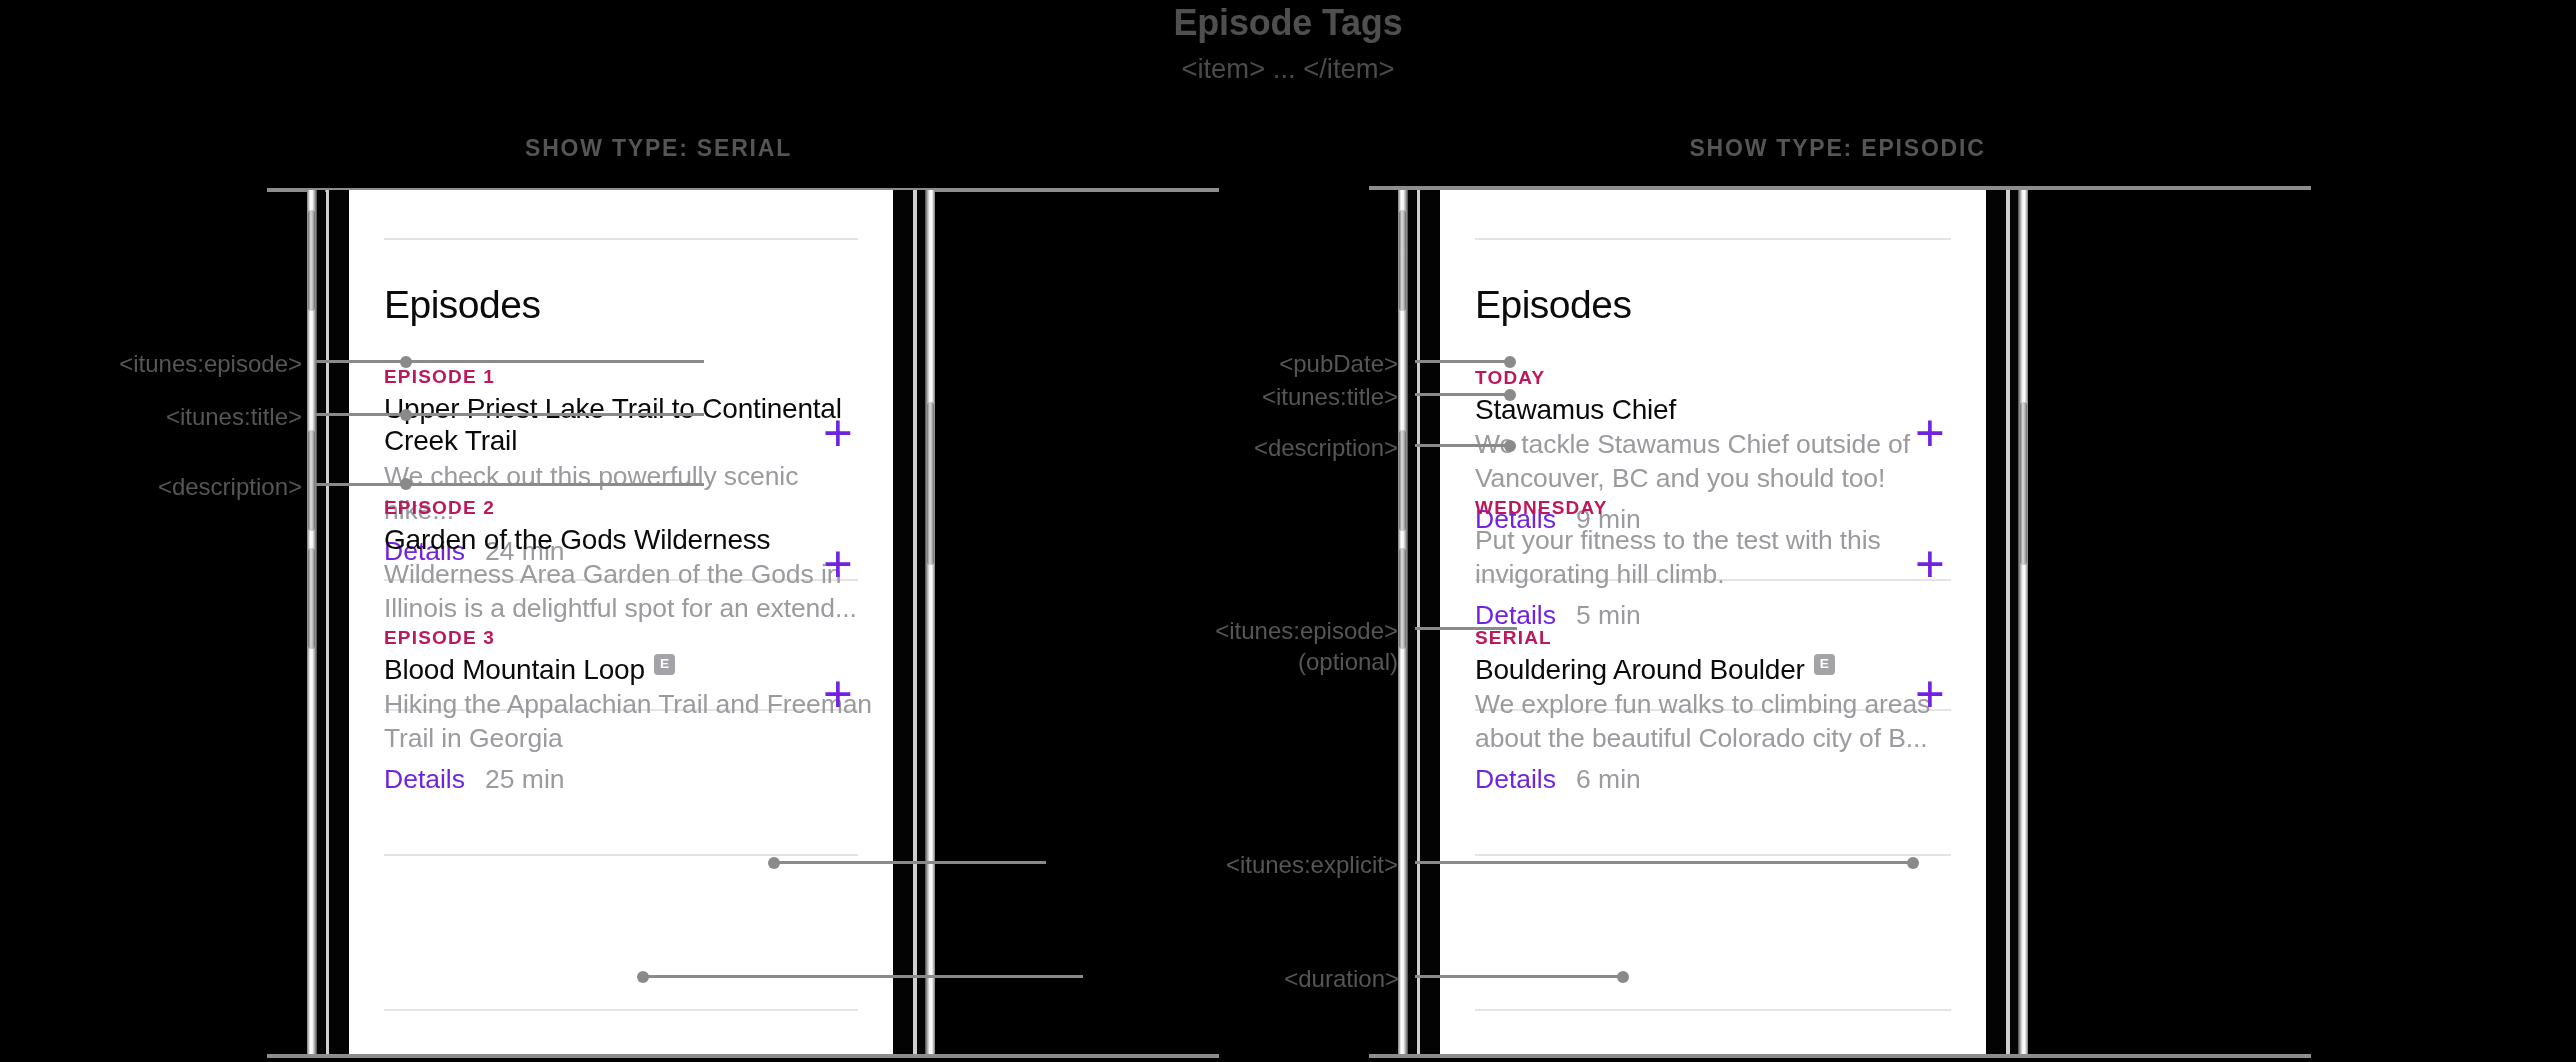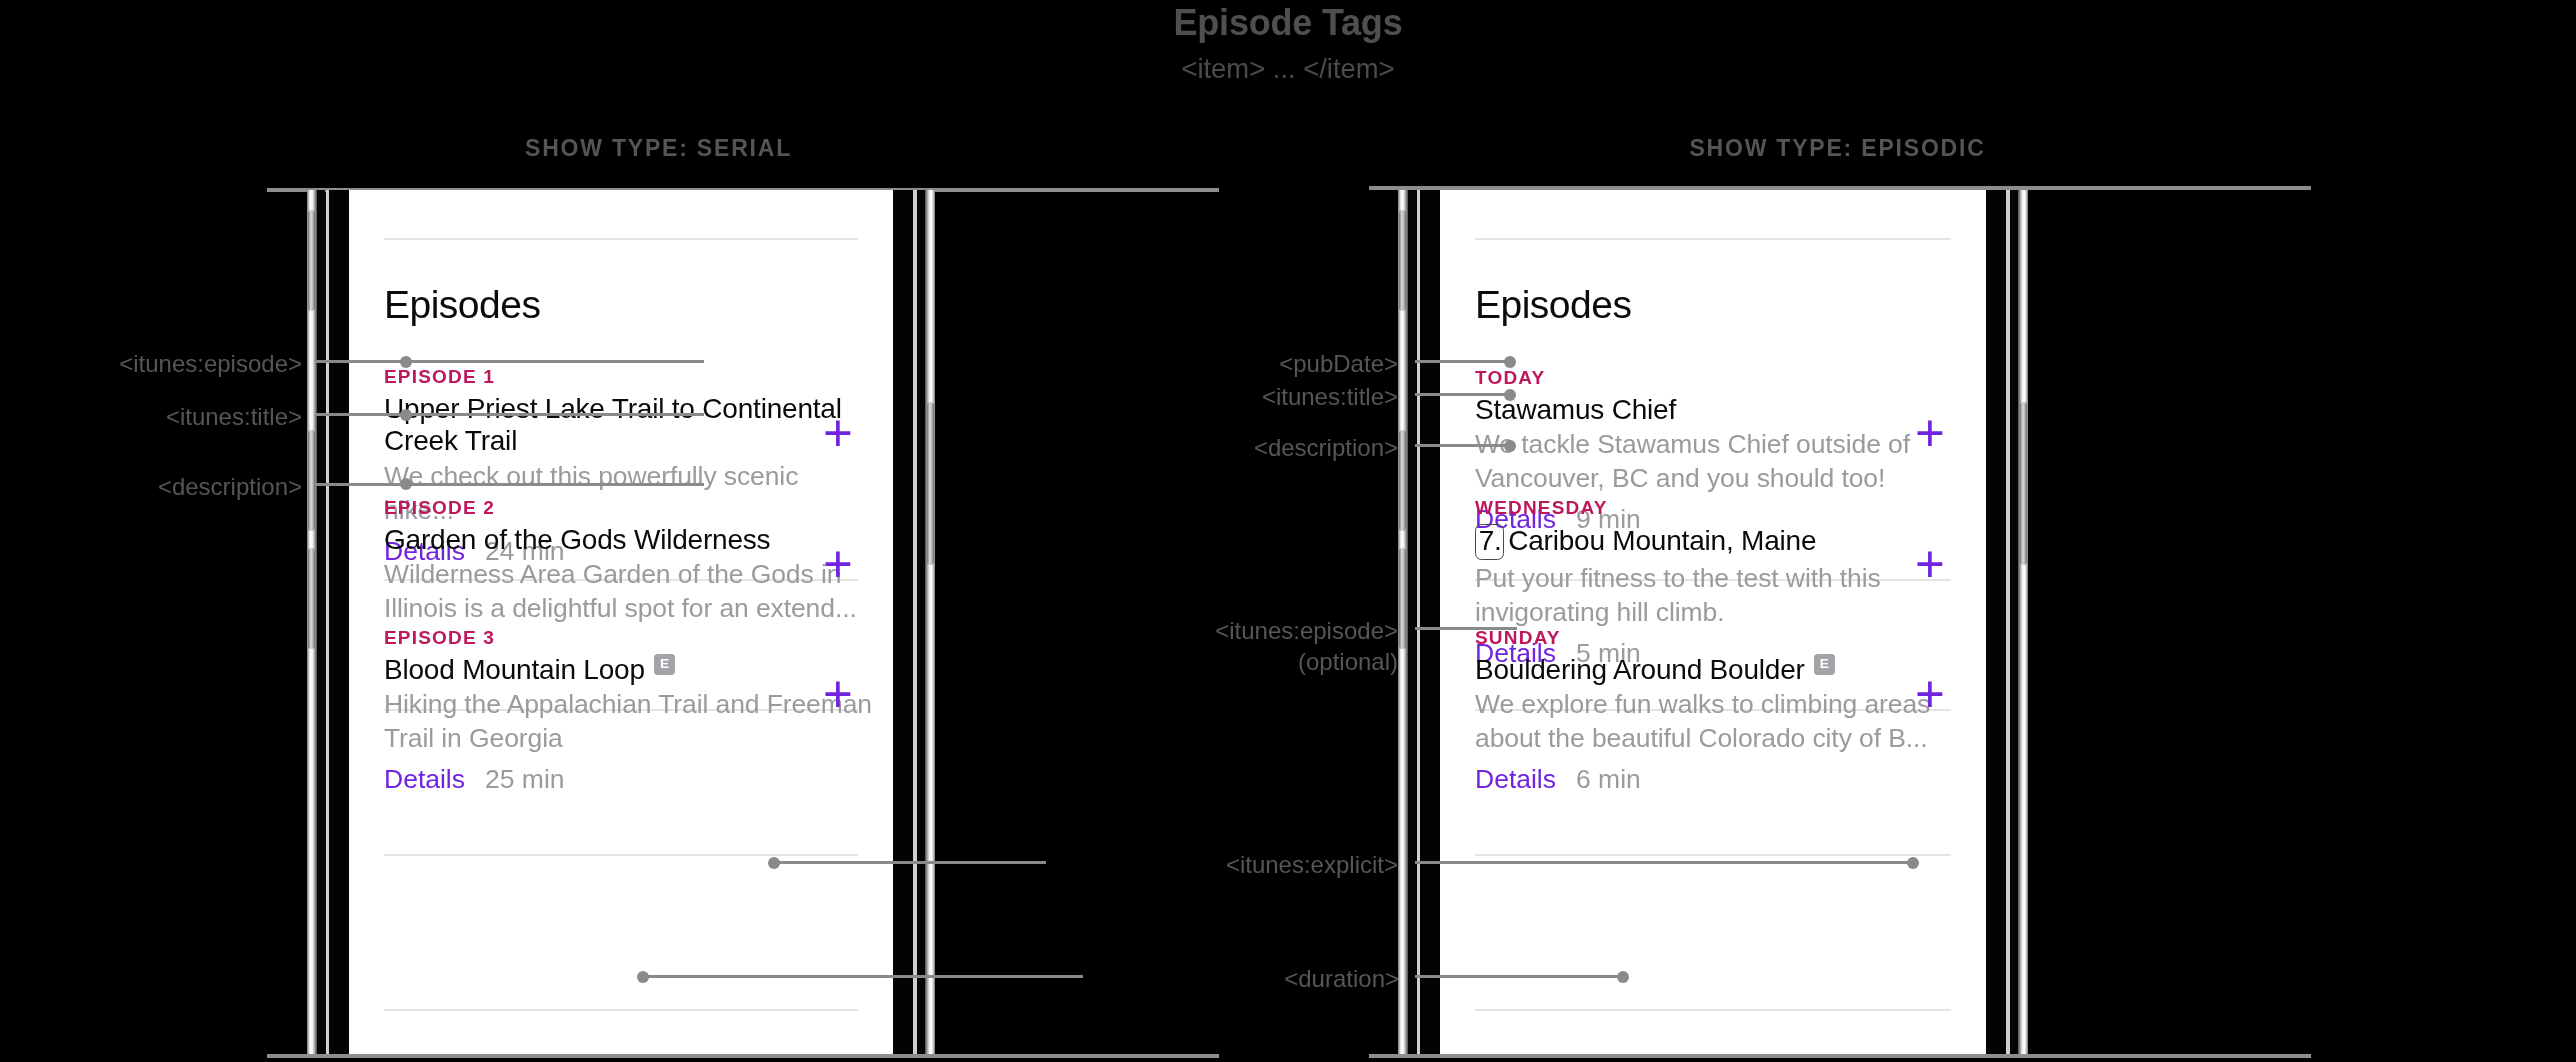--- a/index.html
+++ b/index.html
@@ -223,33 +223,30 @@
         <div class="ep-desc">We tackle Stawamus Chief outside of Vancouver, BC and you should too!</div>
         <div class="ep-foot">
           <span class="ep-details">Details</span><span class="ep-dur">9 min</span>
         </div>
       </div>
       <div class="ep-plus" style="left:475px; top:218px;">+</div>
       <div class="scr-divider" style="top:389px;"></div>
 
       <div class="ep" style="top:307px;">
         <div class="ep-kicker">WEDNESDAY</div>
-        <div class="ep-title-row">
-          <div class="ep-title"><span class="epnum-box">7.</span><span>Caribou Mountain, Maine</span></div>
-        </div>
         <div class="ep-desc">Put your fitness to the test with this invigorating hill climb.</div>
         <div class="ep-foot">
           <span class="ep-details">Details</span><span class="ep-dur">5 min</span>
         </div>
       </div>
       <div class="ep-plus" style="left:475px; top:349px;">+</div>
       <div class="scr-divider" style="top:519px;"></div>
 
       <div class="ep" style="top:437px;">
-        <div class="ep-kicker">SUNDAY</div>
+        <div class="ep-kicker">SERIAL</div>
         <div class="ep-title-row">
           <div class="ep-title">Bouldering Around Boulder</div>
           <span class="badge-e">E</span>
         </div>
         <div class="ep-desc">We explore fun walks to climbing areas about the beautiful Colorado city of B...</div>
         <div class="ep-foot">
           <span class="ep-details">Details</span><span class="ep-dur">6 min</span>
         </div>
       </div>
       <div class="ep-plus" style="left:475px; top:479px;">+</div>

